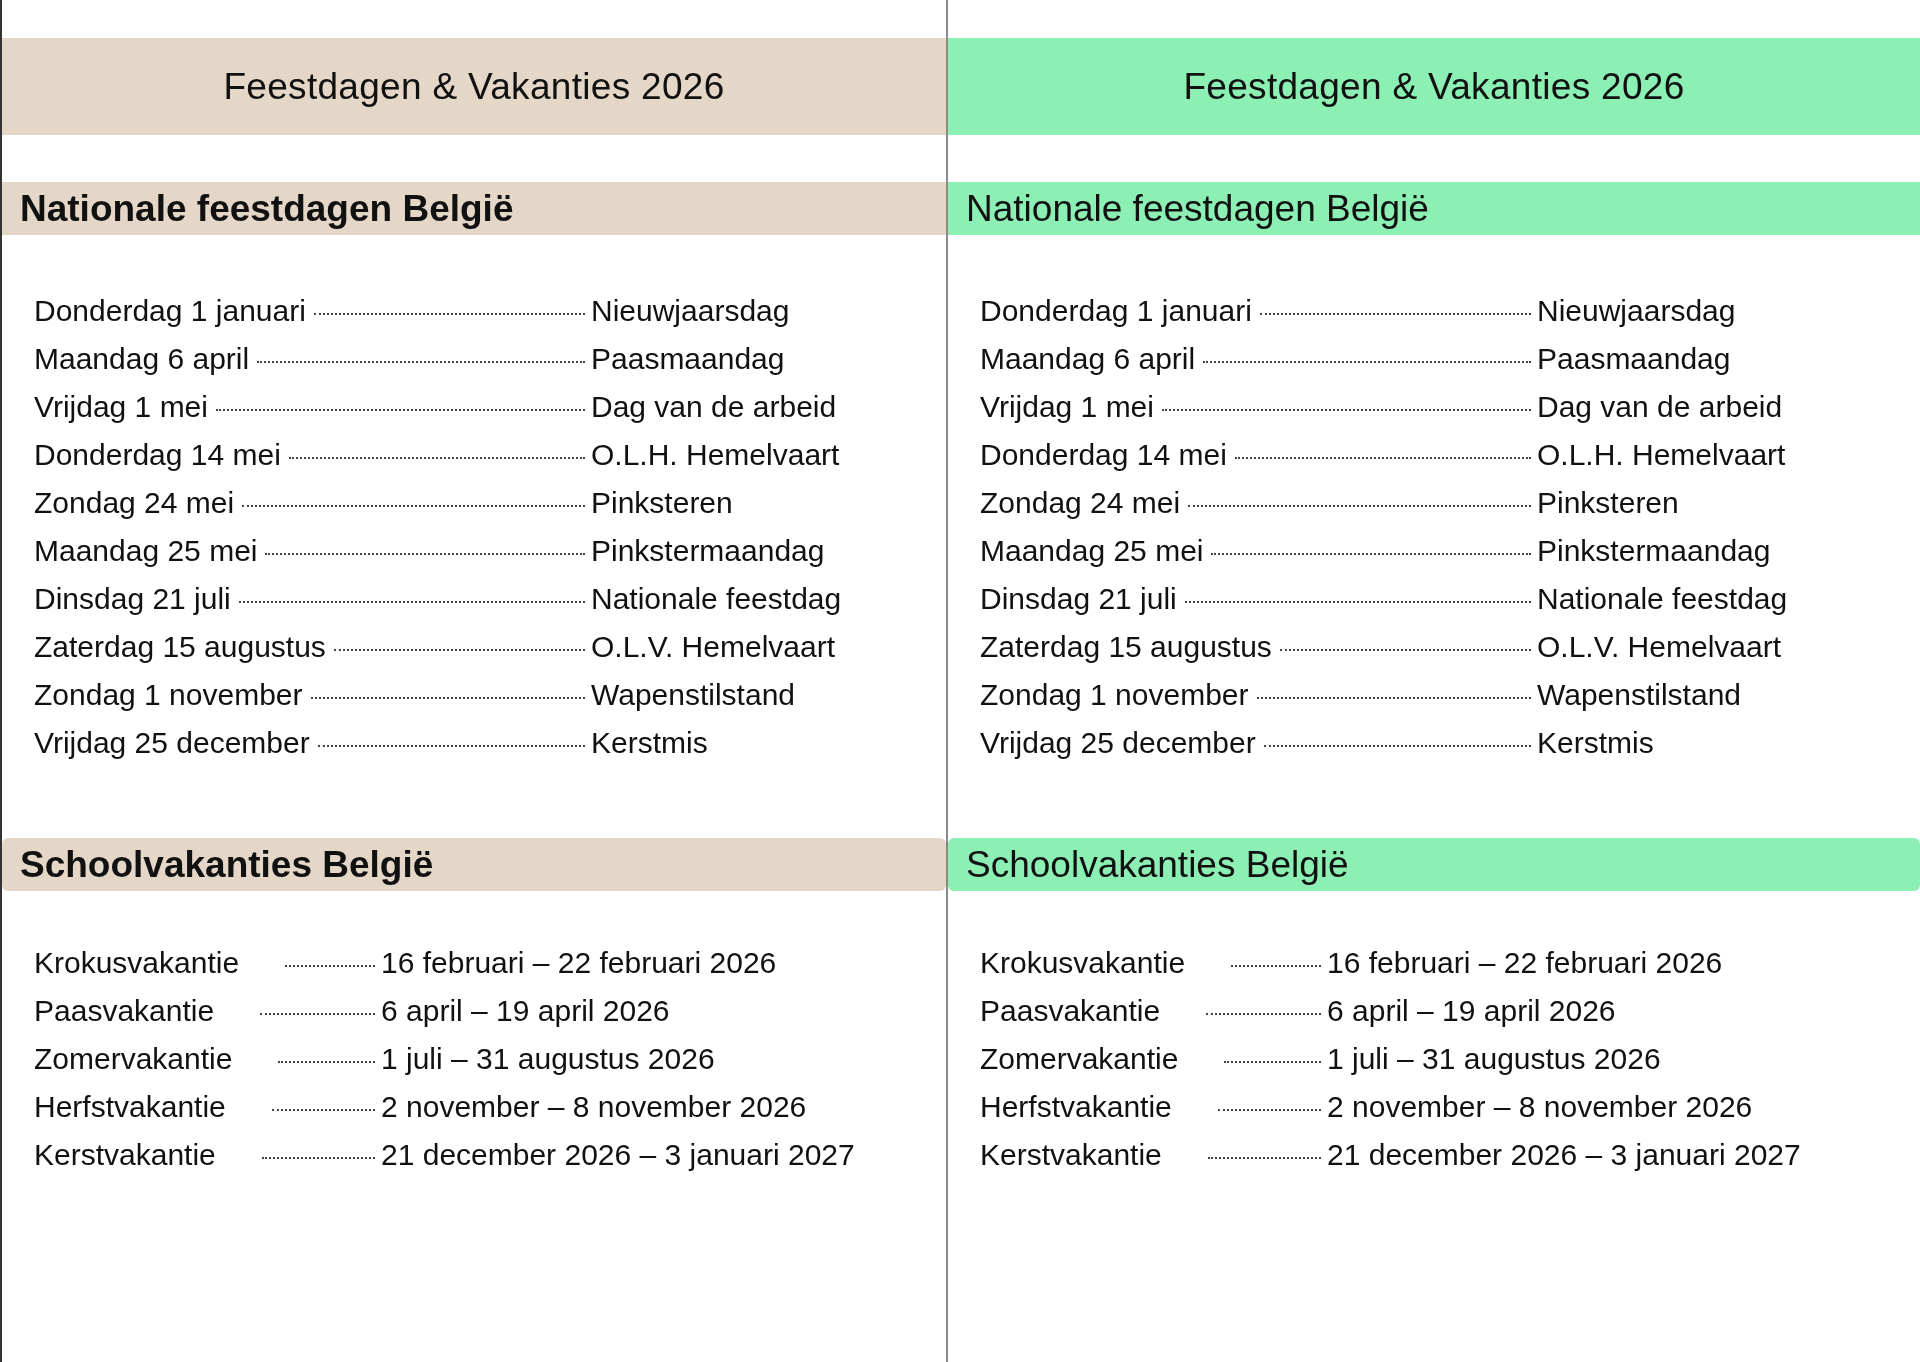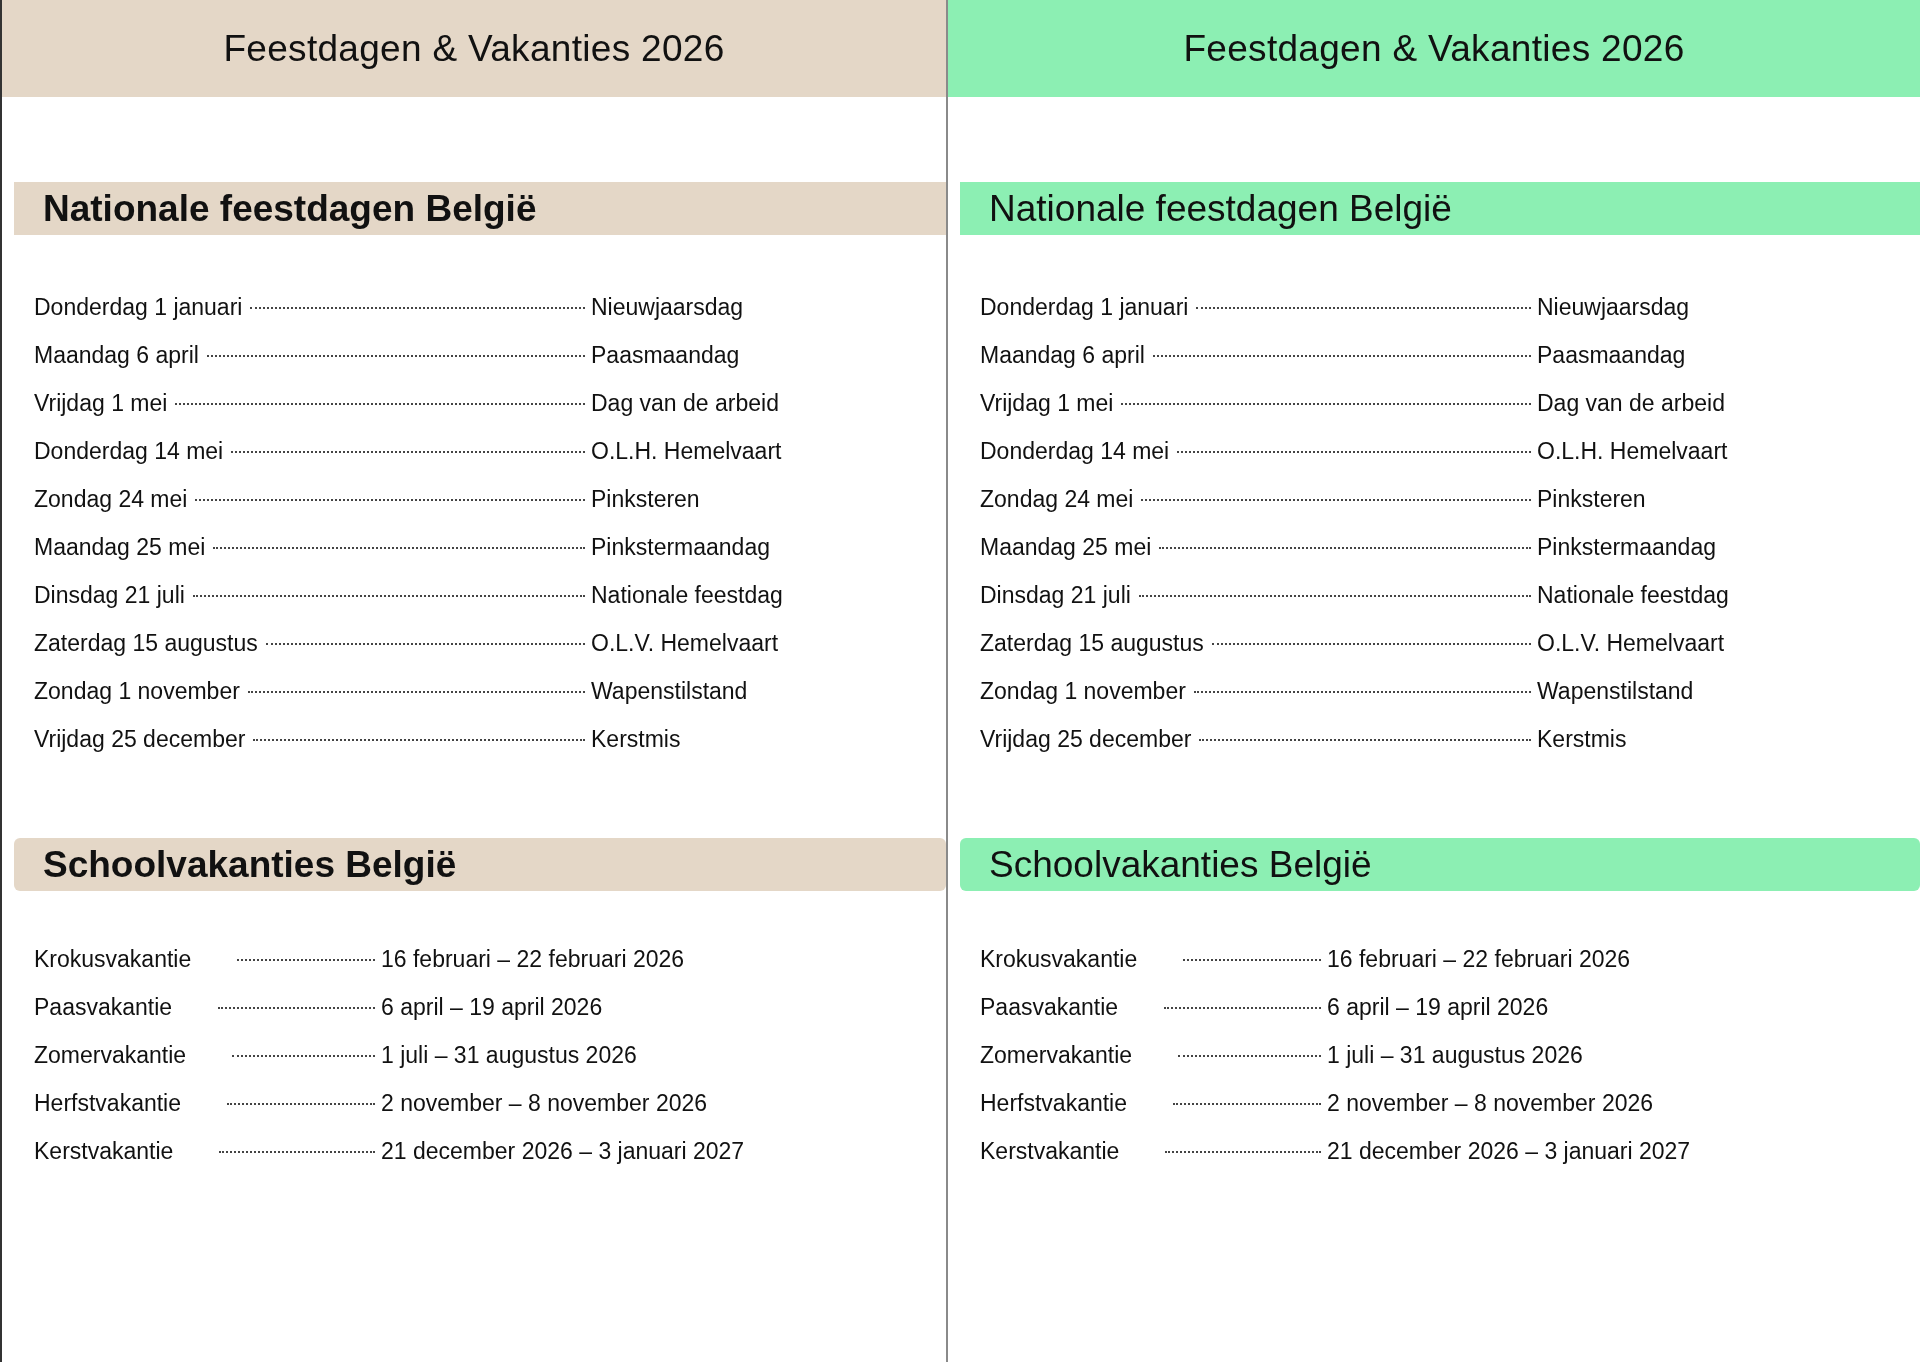--- a/index.html
+++ b/index.html
@@ -6,35 +6,35 @@
   body {
     width: 1920px; height: 1362px; overflow: hidden; background: #ffffff;
     font-family: "Liberation Sans", "DejaVu Sans", sans-serif; color: #111;
   }
   .page { position: relative; width: 1920px; height: 1362px; display: flex; }
   .panel { position: relative; height: 1362px; box-sizing: border-box; }
   .panel.left { width: 946px; border-left: 2px solid #333; }
   .panel.right { width: 974px; border-left: 2px solid #8a8a8a; }
   .title-bar {
     height: 97px; display: flex; align-items: center; justify-content: center;
-    font-size: 37px; letter-spacing: 0.3px;
+    font-size: 37px; letter-spacing: 0.3px; margin-top: 38px;
   }
   .section-header {
-    position: absolute; left: 12px; right: 0; height: 53px;
-    display: flex; align-items: center; padding-left: 29px;
+    position: absolute; left: 0; right: 0; height: 53px;
+    display: flex; align-items: center; padding-left: 18px;
     font-size: 37px; box-sizing: border-box;
   }
   .left .section-header { font-weight: bold; }
   .right .section-header { font-weight: normal; }
   .sec-holidays { top: 182px; }
   .sec-school { top: 838px; border-radius: 6px; }
   .list { position: absolute; left: 32px; }
   .list.holidays { top: 246px; }
   .list.school { top: 898px; }
-  .row { display: flex; align-items: baseline; height: 48px; font-size: 23px; white-space: nowrap; }
+  .row { display: flex; align-items: baseline; height: 48px; font-size: 30px; white-space: nowrap; }
   .row .label { flex: 0 0 auto; }
   .row .leader {
     flex: 1 1 auto; border-bottom: 2px dotted #444; margin: 0 6px 0 8px;
     height: 0; position: relative; top: -6px;
   }
   .list.school .row .leader { margin-left: 2px; }
   .row .value { flex: 0 0 auto; margin-top: 48px; }
   .holidays .row .leaderbox { display: flex; align-items: baseline; width: 557px; }
   .school .row .leaderbox { display: flex; align-items: baseline; width: 347px; gap: 44px; }
 </style>

